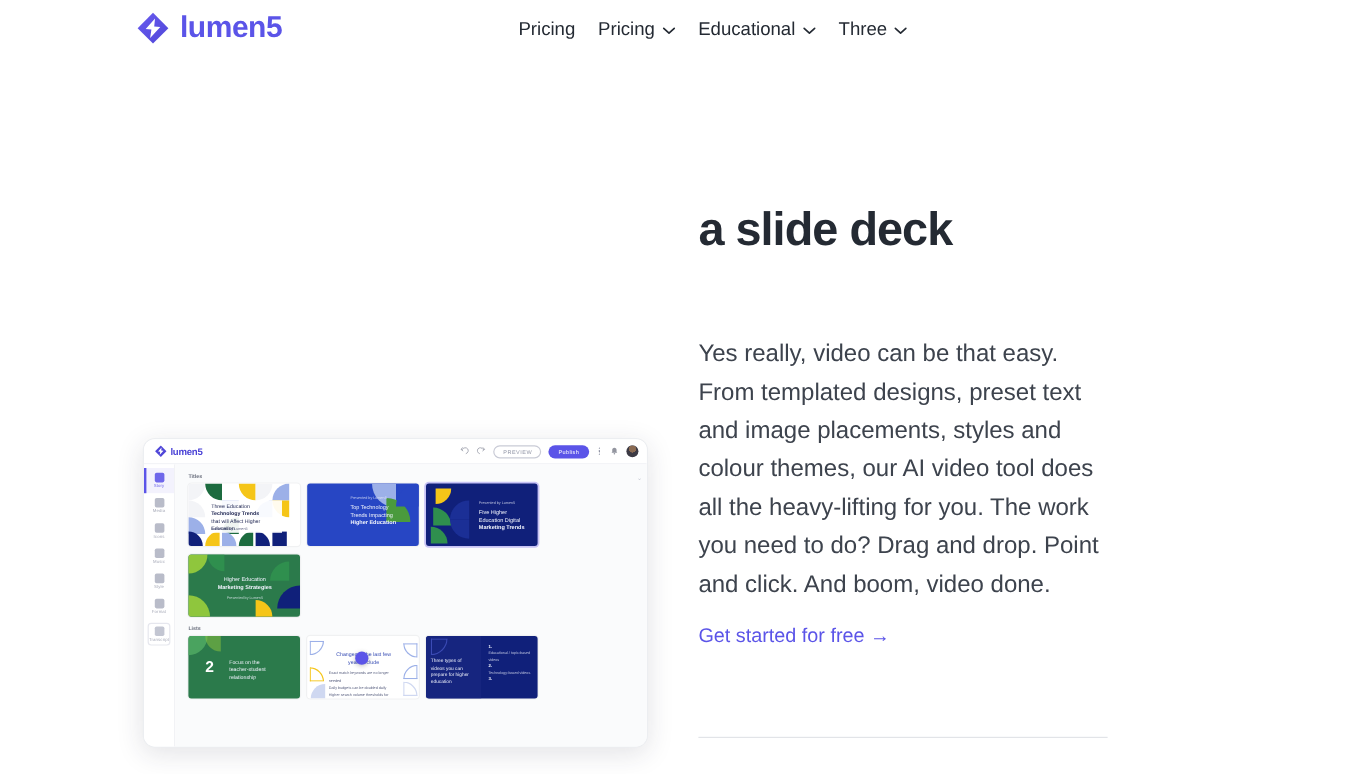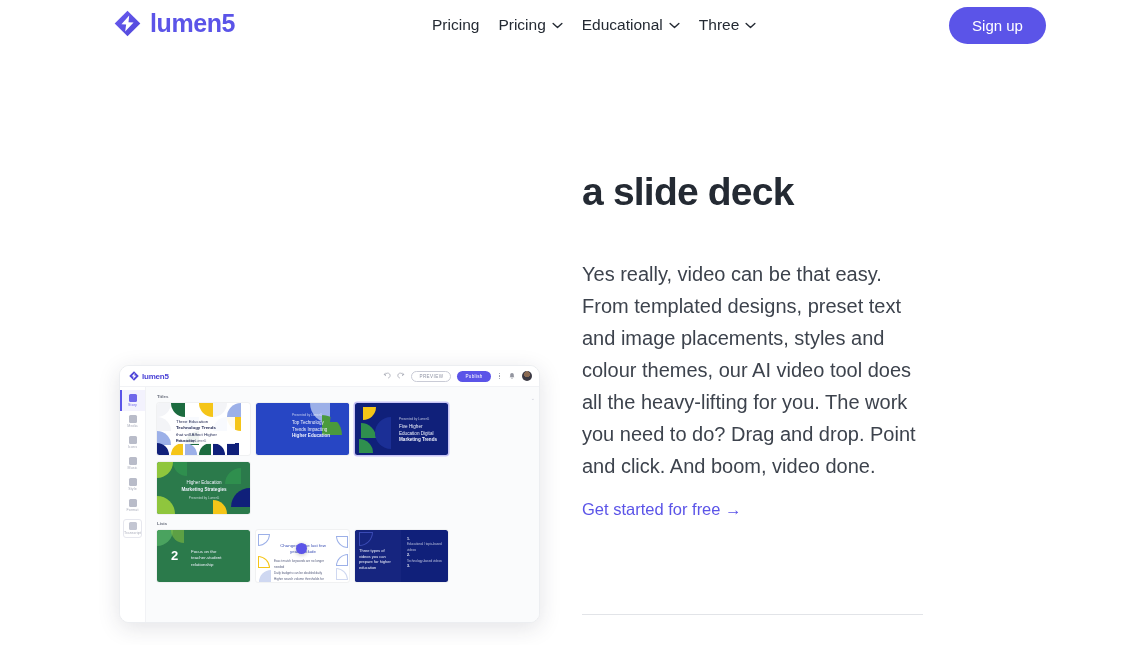--- a/index.html
+++ b/index.html
@@ -56,21 +56,21 @@
     display: flex; align-items: center; justify-content: center;
   }
 
   
   .copy { position: absolute; left: 582px; top: 120px; width: 380px; }
   .headline {
     font-size: 39px; line-height: 48px; font-weight: 700;
     letter-spacing: -0.8px; color: #242a33;
   }
   .body-copy {
-    margin-top: 42px;
+    margin-top: 63px;
     font-size: 20px; line-height: 32px; color: #3d434d;
     width: 345px;
   }
   .cta {
     display: inline-block; margin-top: 18px;
     font-size: 16.5px; color: #5b54e8; cursor: pointer;
     text-decoration: none;
   }
   .divider {
     position: absolute; left: 582px; top: 614px;
@@ -222,21 +222,20 @@
     </div>
     <div class="nav-link">
       <span>Three</span>
       <svg class="caret" viewBox="0 0 12 8">
         <path d="M1 1.8 L6 6.4 L11 1.8" fill="none" stroke="#242a33" stroke-width="1.6" stroke-linecap="round" stroke-linejoin="round"></path>
       </svg>
     </div>
   </div>
 
   <div class="nav-actions">
-    <button class="btn-signup">Sign up</button>
   </div>
 </div>
 
 <div class="copy">
   <h1 class="headline">
     <br>
     <span>a slide deck</span>
   </h1>
   <p class="body-copy">Yes really, video can be that easy. From templated designs, preset text and image placements, styles and colour themes, our AI video tool does all the heavy-lifting for you. The work you need to do? Drag and drop. Point and click. And boom, video done.</p>
   <a class="cta" href="#">Get started for free →</a>

